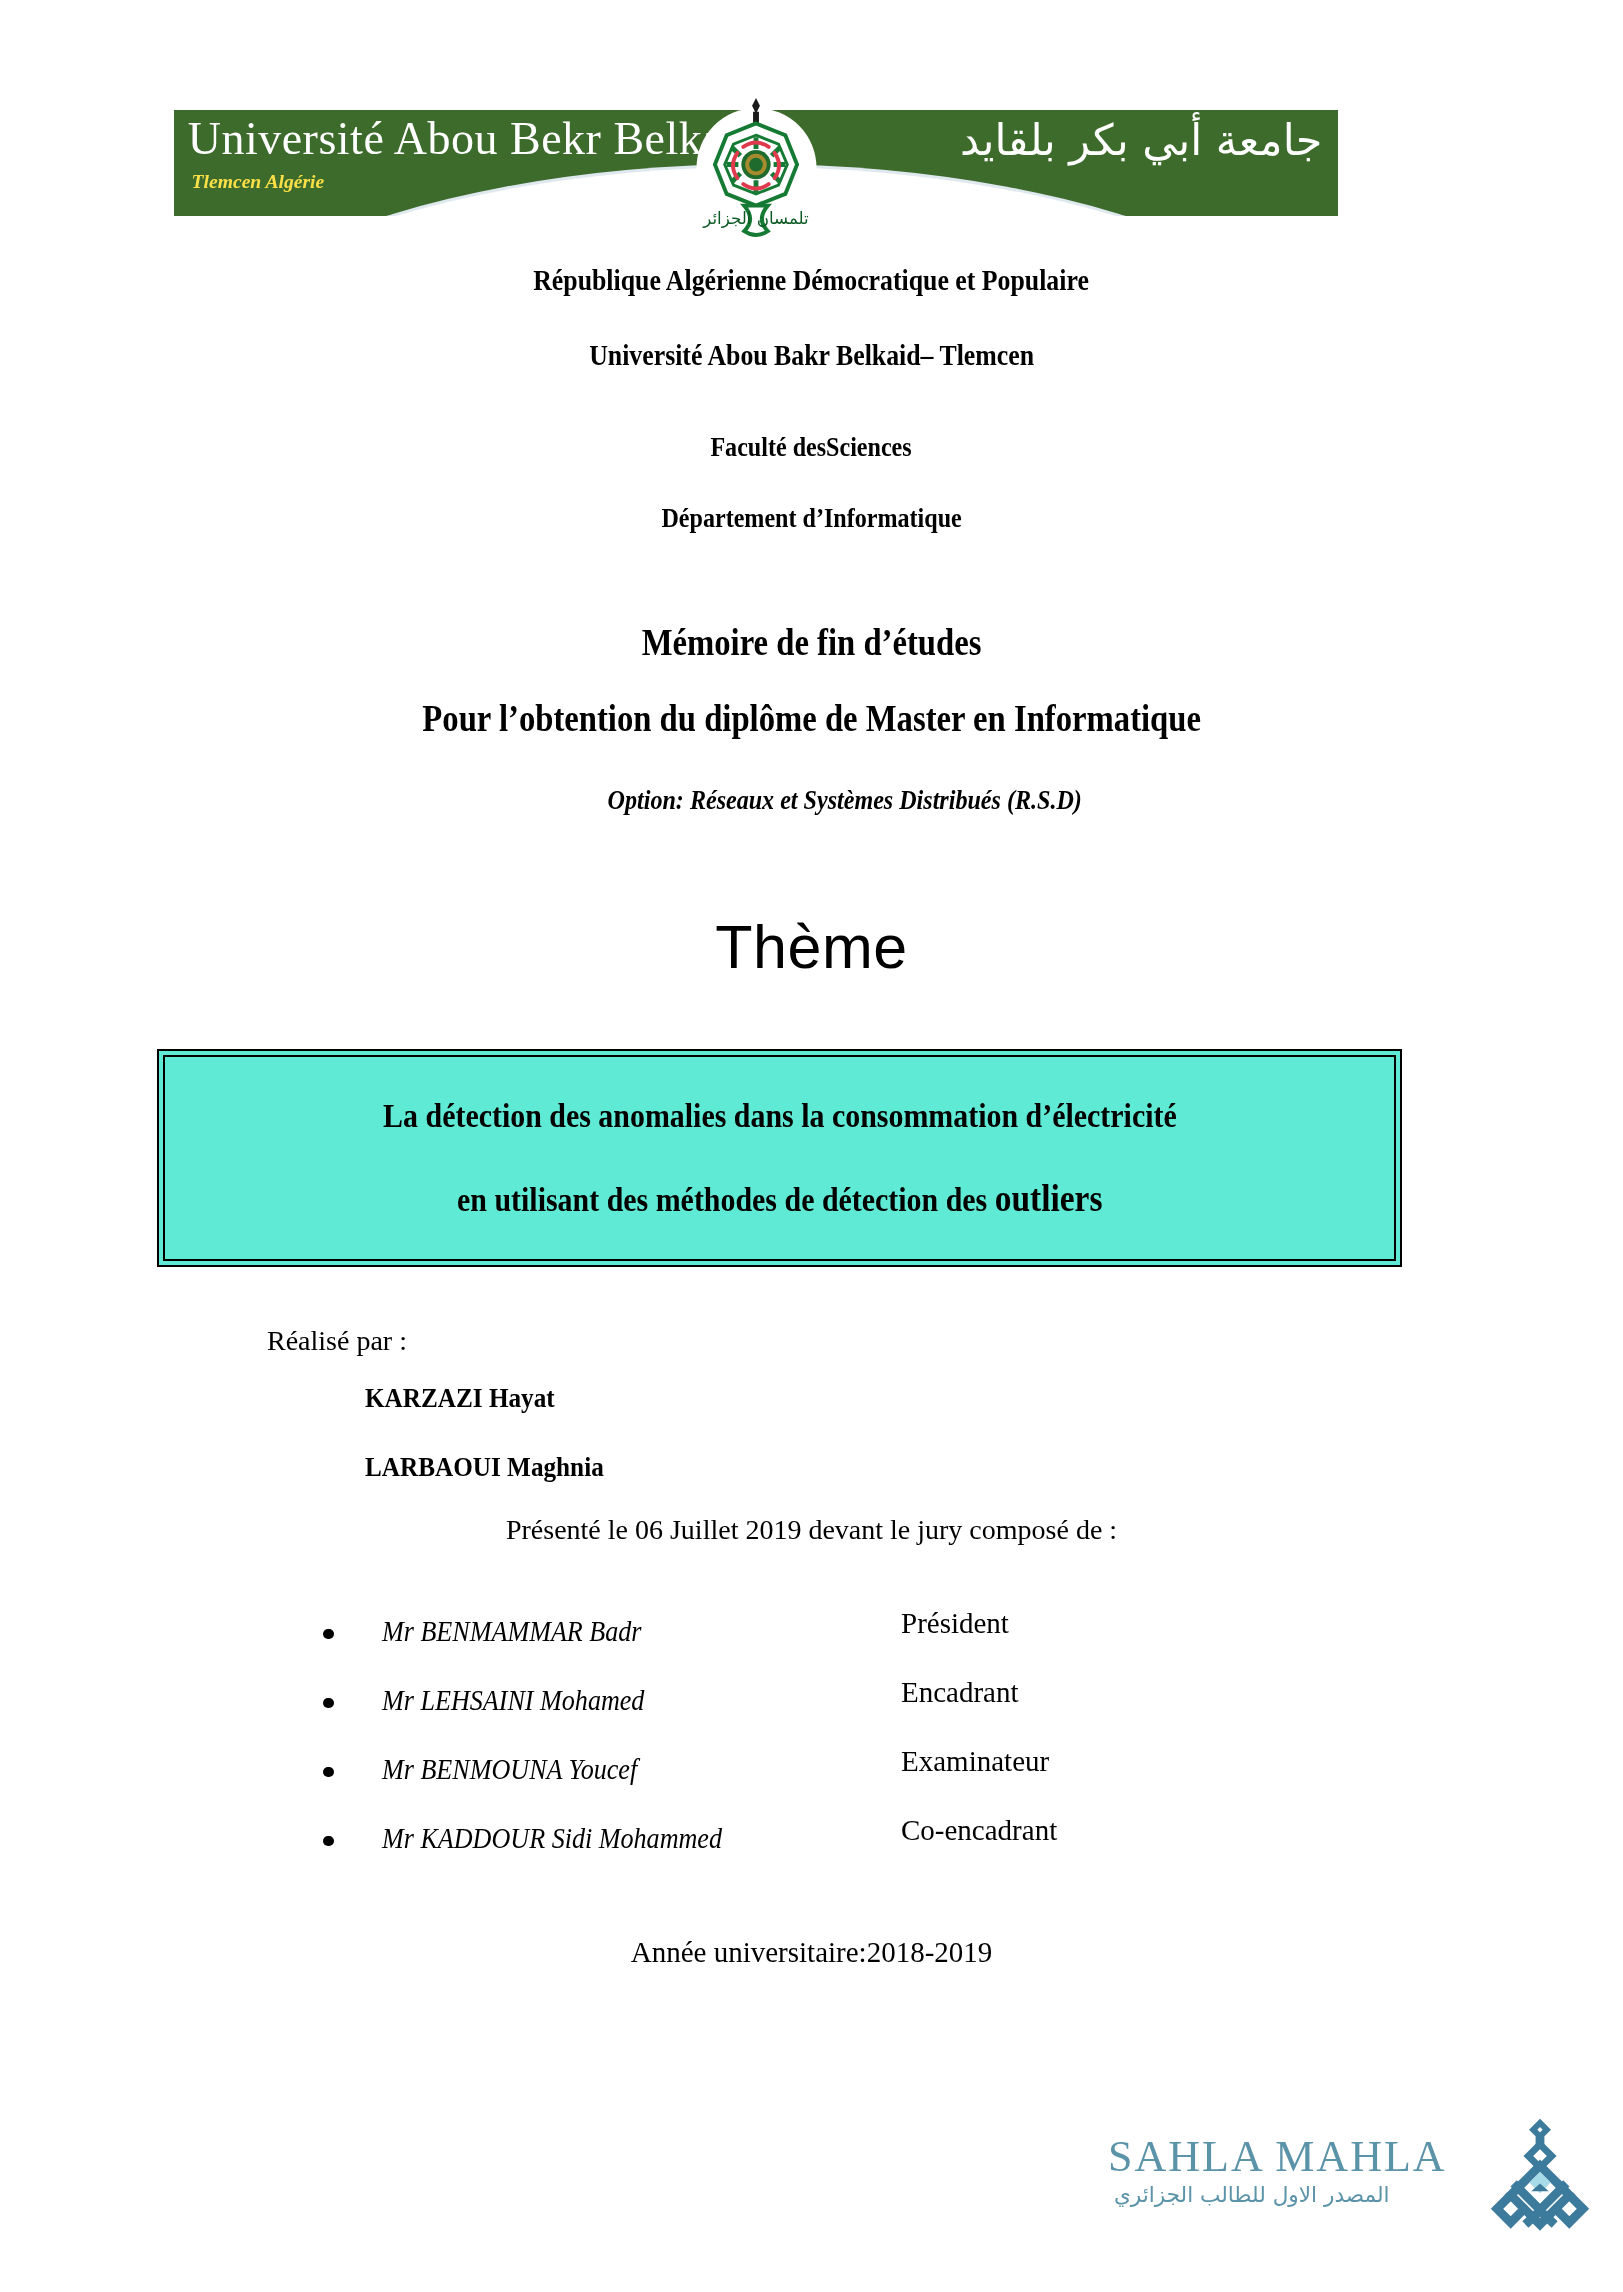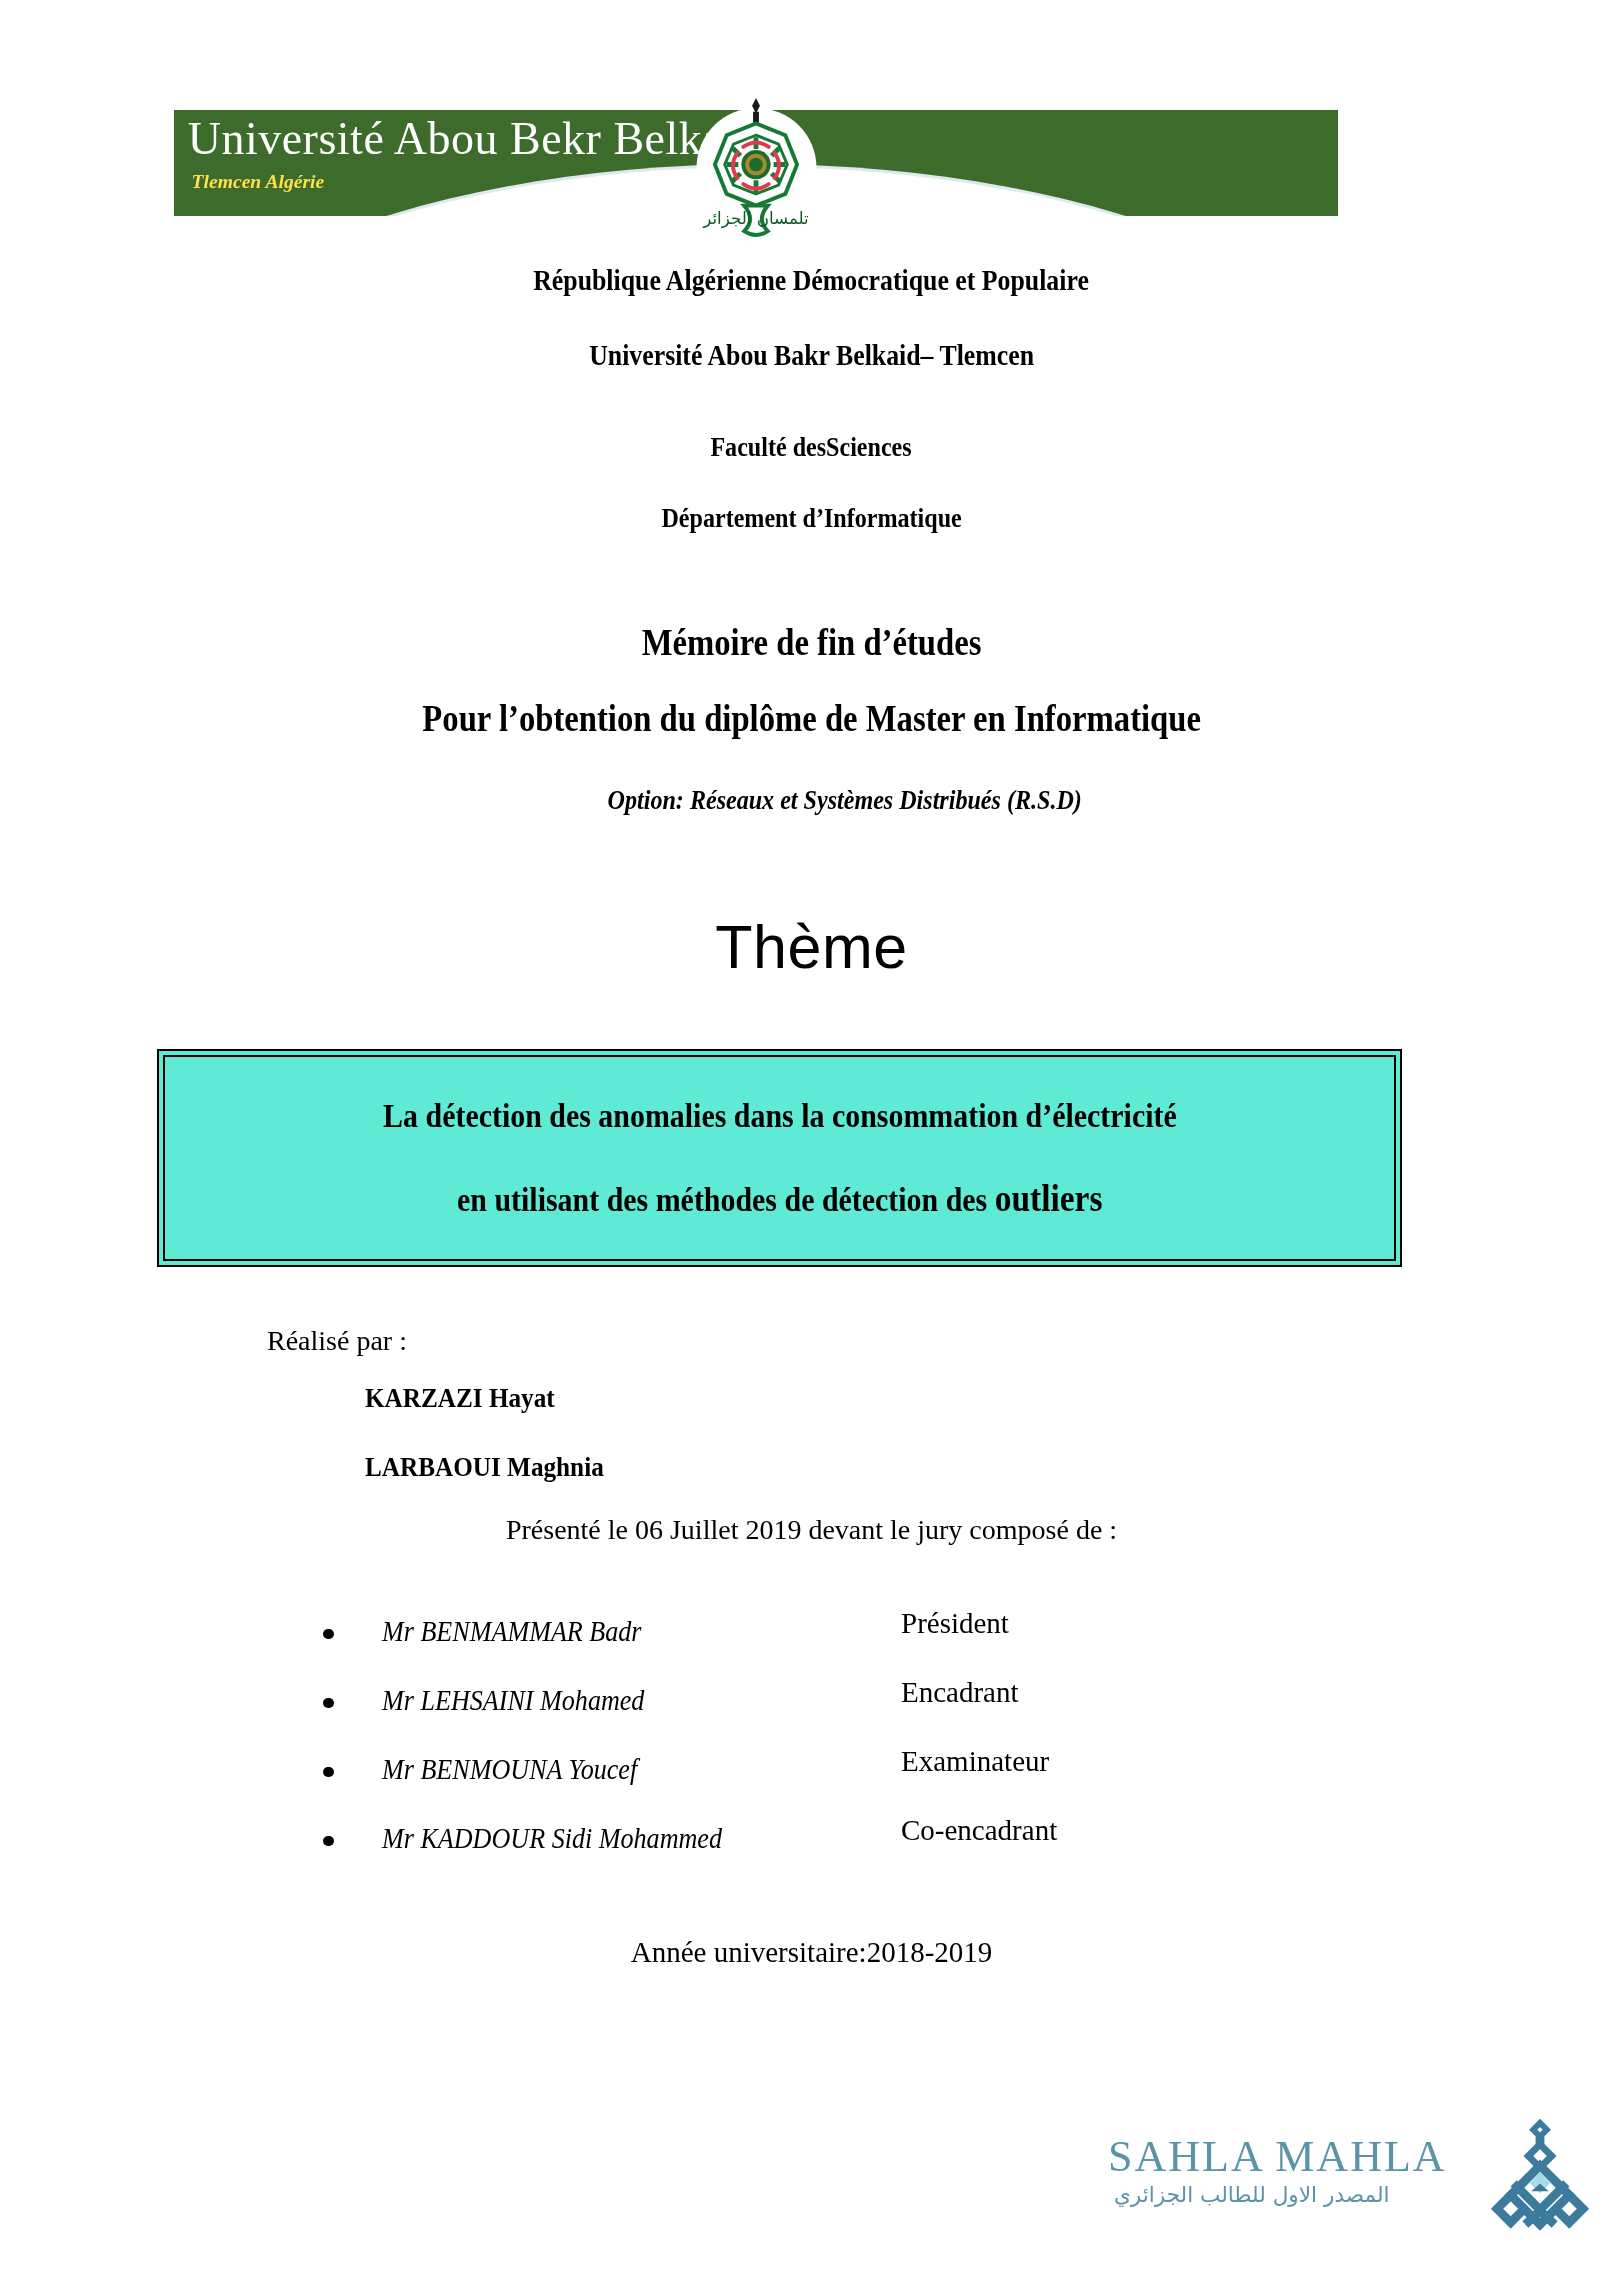--- a/index.html
+++ b/index.html
@@ -295,20 +295,21 @@
 </head>
 <body>
 
 <div class="page">
 
   <div class="banner-wrap">
     <div class="banner-green">
       <div class="banner-arc"></div>
       <div class="banner-fr">Université Abou Bekr Belkaid</div>
       <div class="banner-sub">Tlemcen  Algérie</div>
+      <div class="banner-ar">جامعة أبي بكر بلقايد</div>
     </div>
 
     <div class="emblem">
       <div class="emblem-disc"></div>
       <svg width="135" height="147" viewBox="0 0 138 150" style="position:absolute;left:0;top:0;">
 
         <path d="M69 4 L73 12 L69 20 L65 12 Z" fill="#1b1b1b"></path>
         <rect x="66" y="18" width="6" height="16" fill="#1b1b1b"></rect>
         <path d="M61 34 h16 l-3 10 h-10 Z" fill="#1b1b1b"></path>
 

